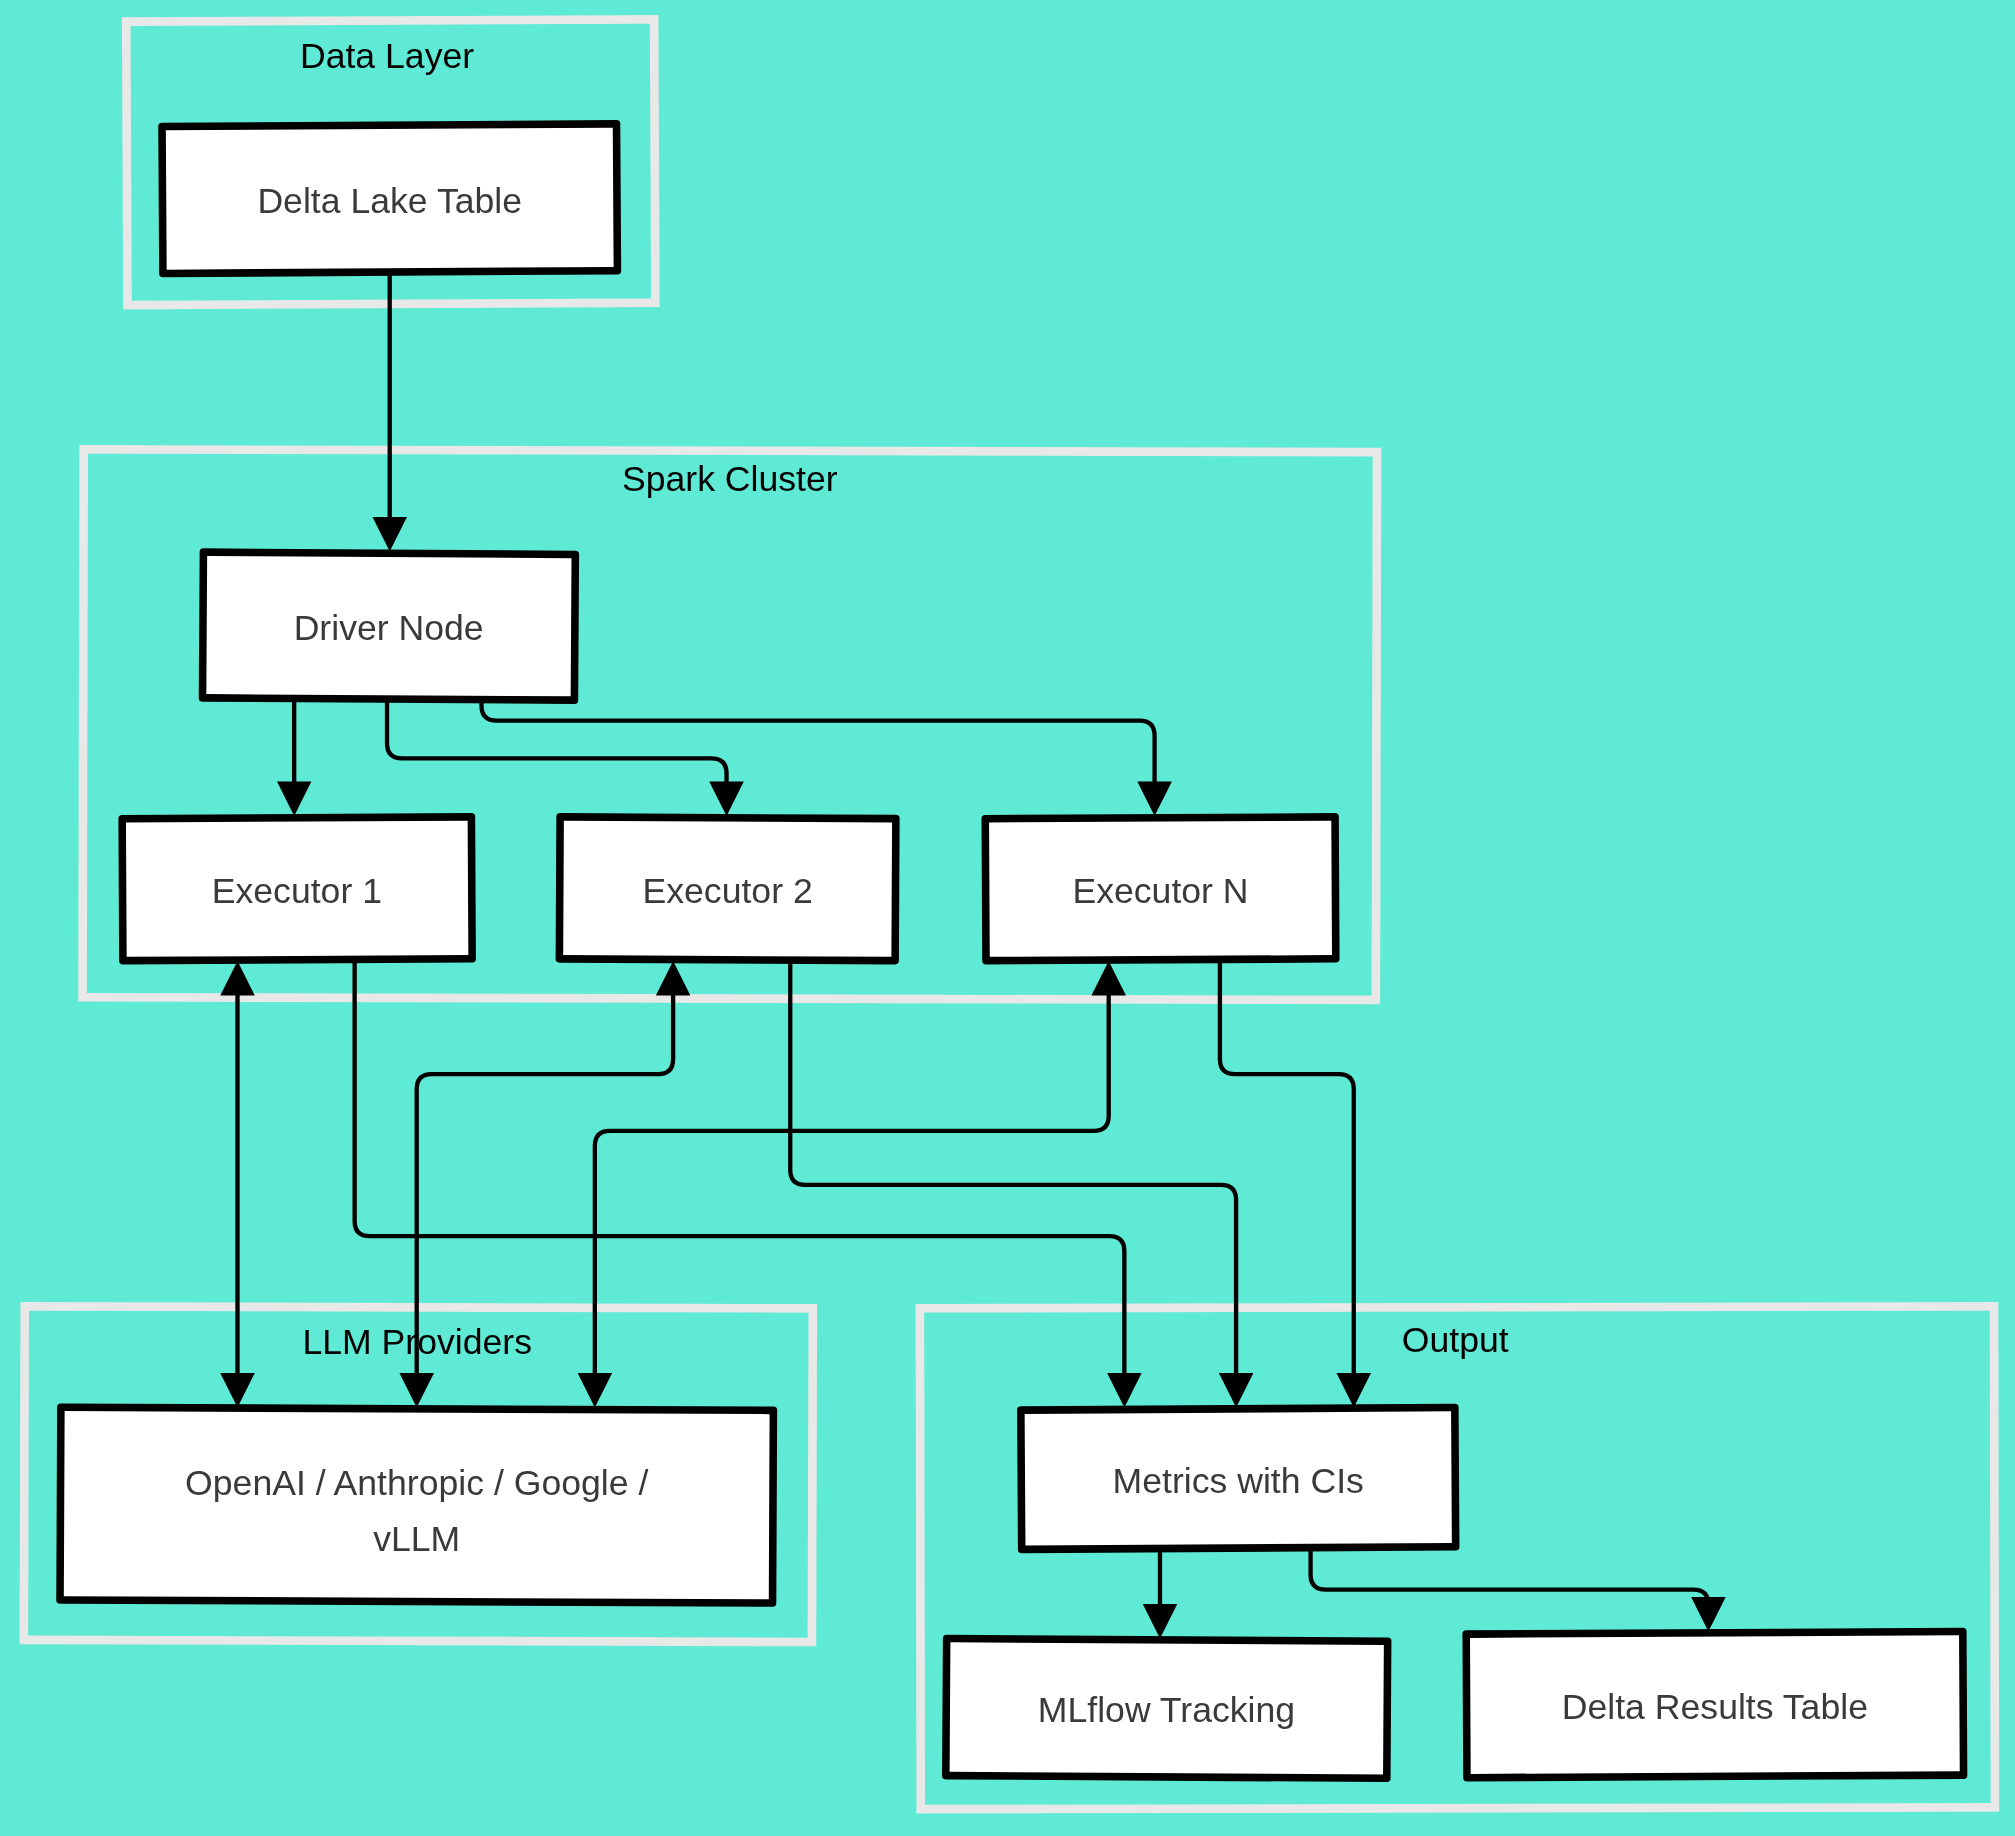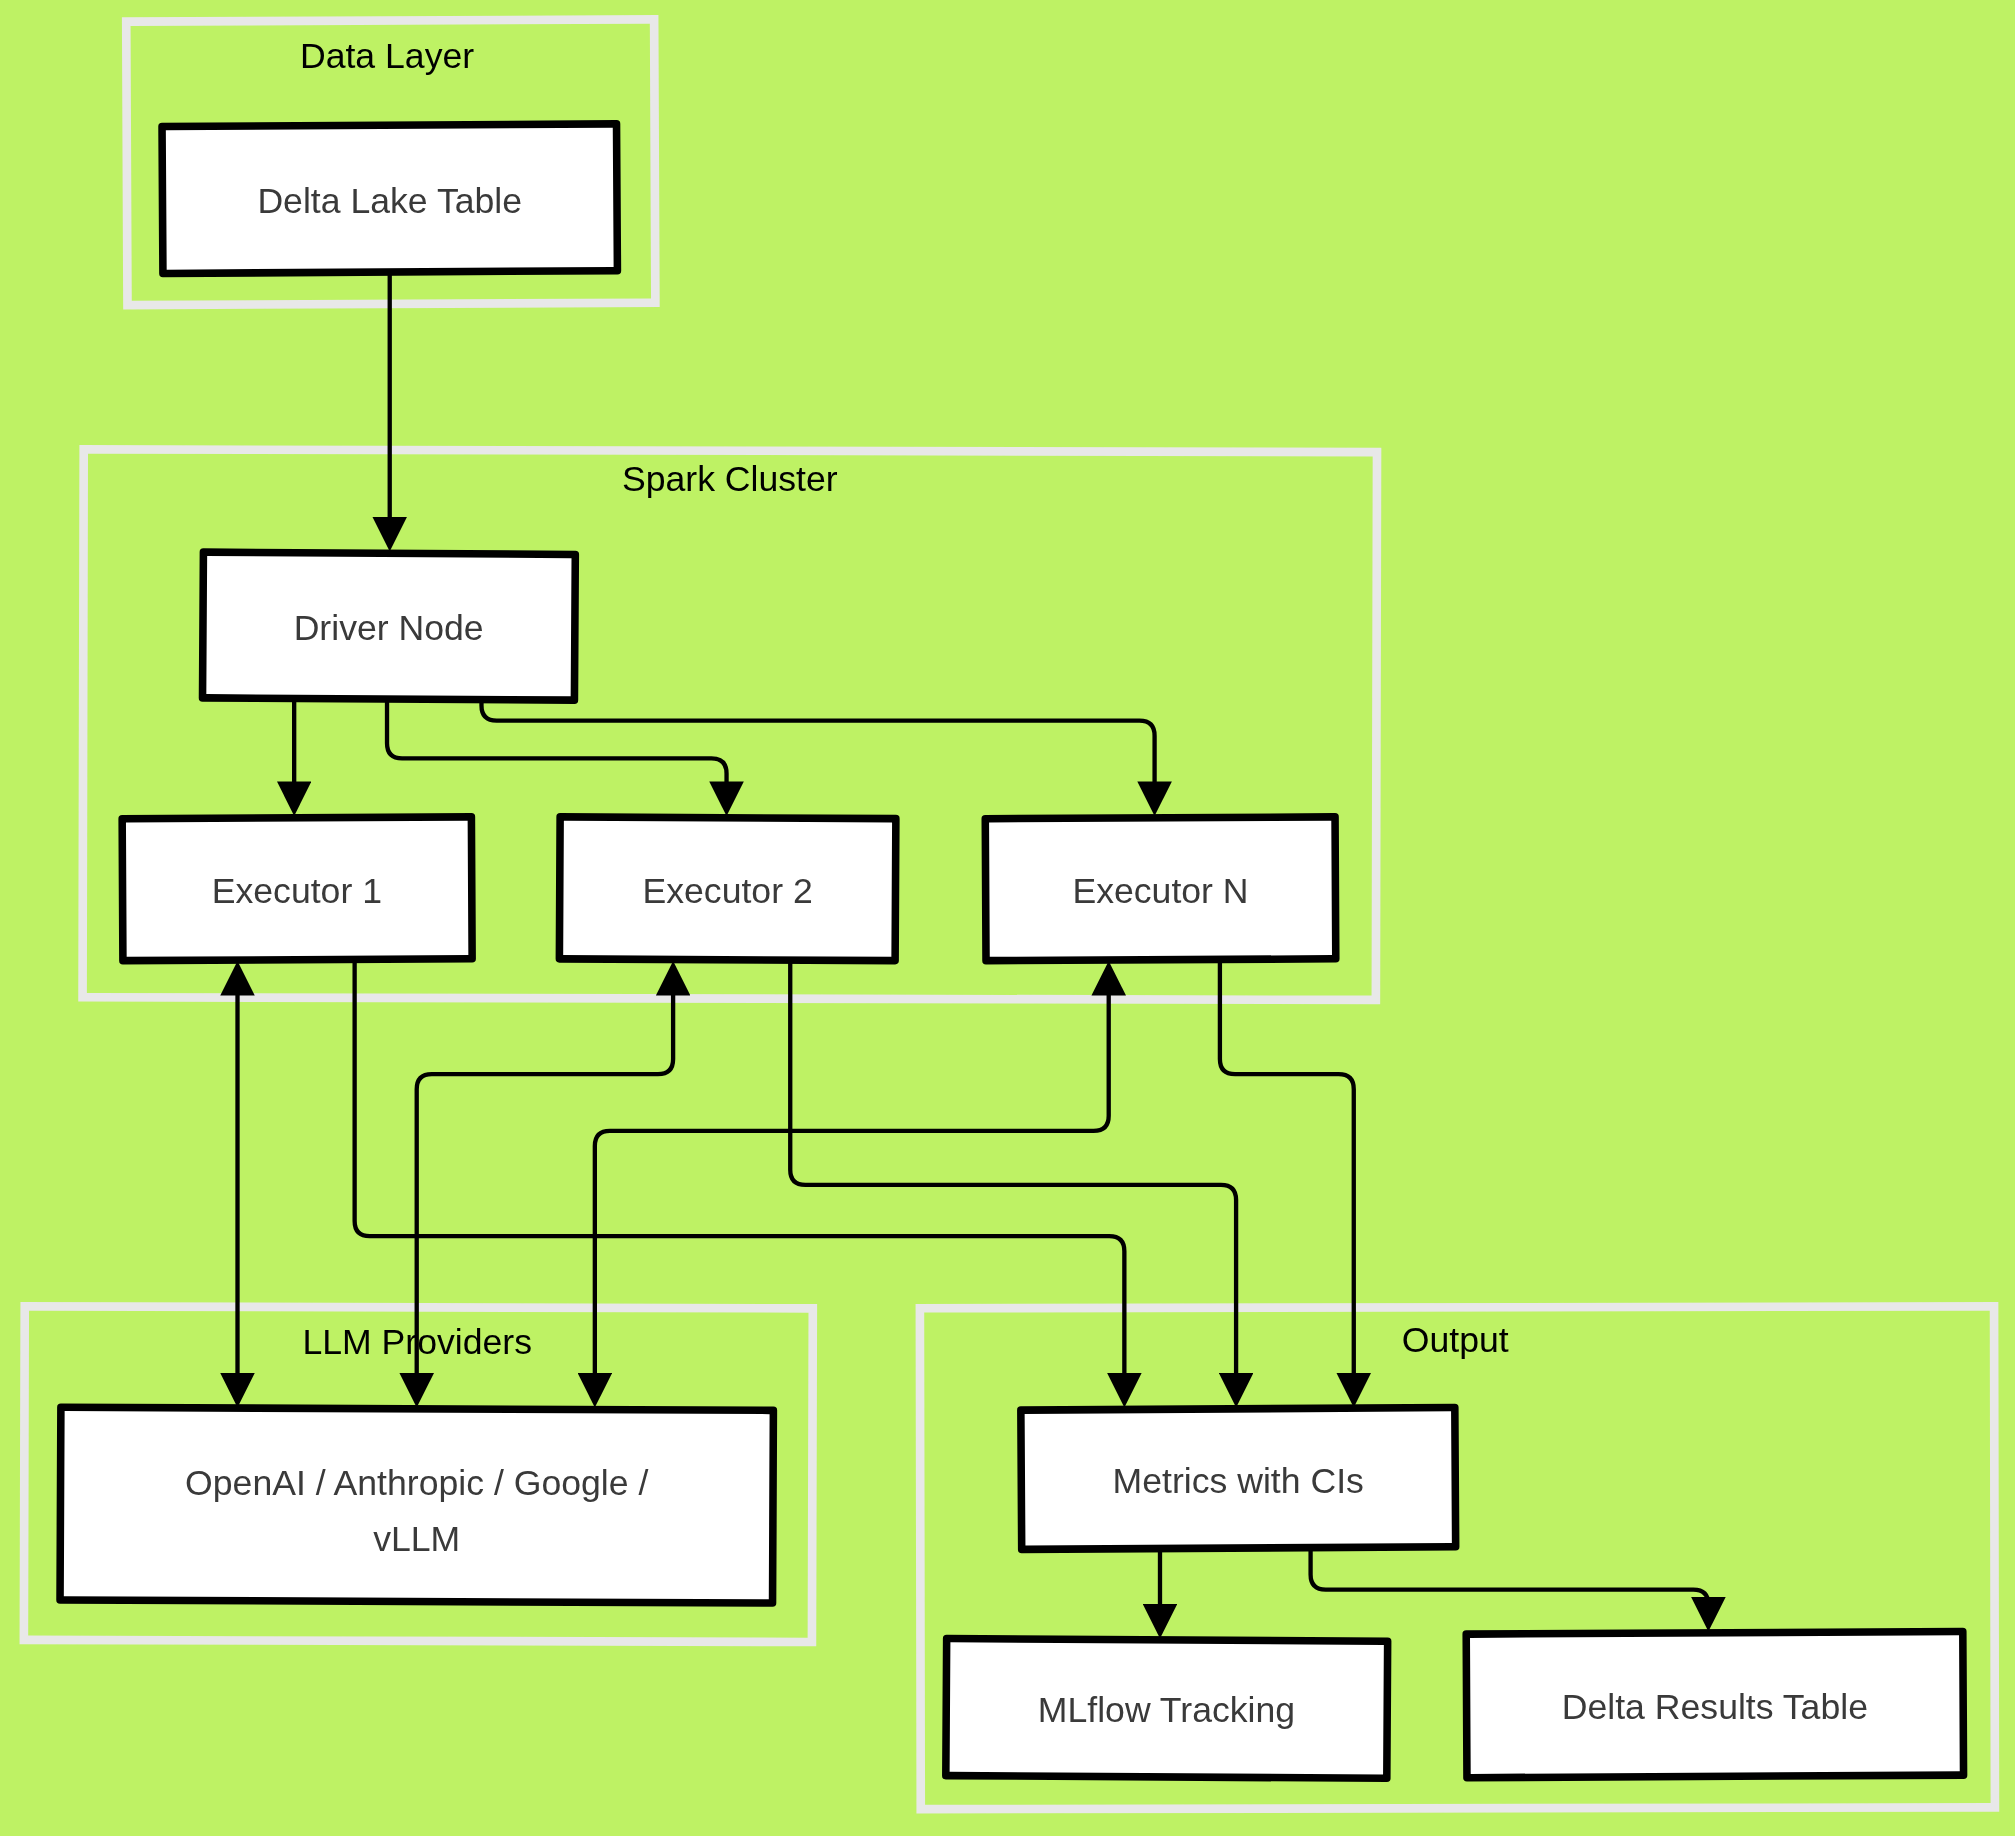--- a/index.html
+++ b/index.html
@@ -4,21 +4,21 @@
 <style>
   html, body {
     margin: 0;
     padding: 0;
     background: #ffffff;
   }
   .stage {
     position: relative;
     width: 100%;
     aspect-ratio: 3733 / 3402;
-    background: #bef264;
+    background: #5eead4;
     overflow: hidden;
   }
   svg.diagram {
     display: block;
     width: 100%;
     height: 100%;
   }
   .cluster-border {
     fill: none;
     stroke: #e8e8e8;

